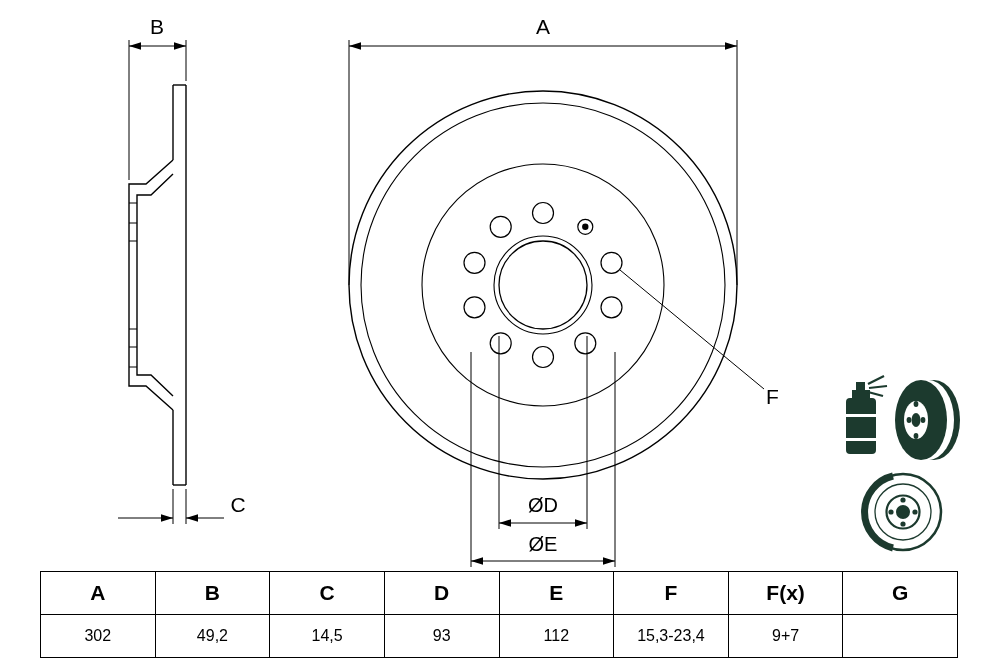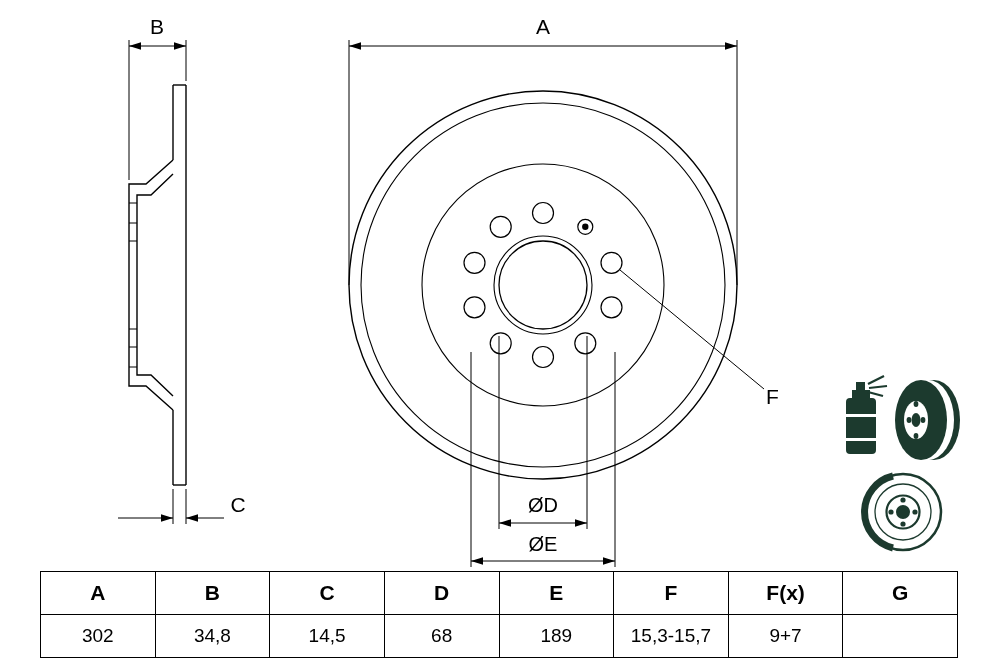--- a/index.html
+++ b/index.html
@@ -4,21 +4,21 @@
 <style>
   html,body{margin:0;padding:0;background:#ffffff;}
   body{width:1000px;height:666px;font-family:"Liberation Sans",sans-serif;}
   .stage{position:relative;width:1000px;height:666px;background:#fff;overflow:hidden;}
   svg.drawing{position:absolute;left:0;top:0;}
   .lbl{font-family:"Liberation Sans",sans-serif;font-size:21px;fill:#000;}
   .lbl-small{font-family:"Liberation Sans",sans-serif;font-size:20px;fill:#000;}
   table.spec{position:absolute;left:40px;top:571px;width:918px;height:84px;border-collapse:collapse;table-layout:fixed;background:#fff;}
   table.spec th,table.spec td{border:1.5px solid #000;text-align:center;vertical-align:middle;height:42px;padding:0;color:#000;}
   table.spec th{font-size:21px;font-weight:bold;}
-  table.spec td{font-size:19px;font-weight:normal;margin-top:36px;}
+  table.spec td{font-size:16px;font-weight:normal;margin-top:36px;}
 </style>
 </head>
 <body>
 
 <div class="stage">
 
 <svg class="drawing" width="1000" height="570" viewBox="0 0 1000 570">
 
   <g stroke="#000" fill="none" stroke-width="1.4">
 
@@ -163,24 +163,24 @@
       <th>B</th>
       <th>C</th>
       <th>D</th>
       <th>E</th>
       <th>F</th>
       <th>F(x)</th>
       <th>G</th>
     </tr>
     <tr>
       <td>302</td>
-      <td>34,8</td>
+      <td>49,2</td>
       <td>14,5</td>
-      <td>68</td>
-      <td>189</td>
-      <td>15,3-15,7</td>
+      <td>93</td>
+      <td>112</td>
+      <td>15,3-23,4</td>
       <td>9+7</td>
       <td></td>
     </tr>
   </tbody>
 </table>
 
 </div>
 
 </body></html>

